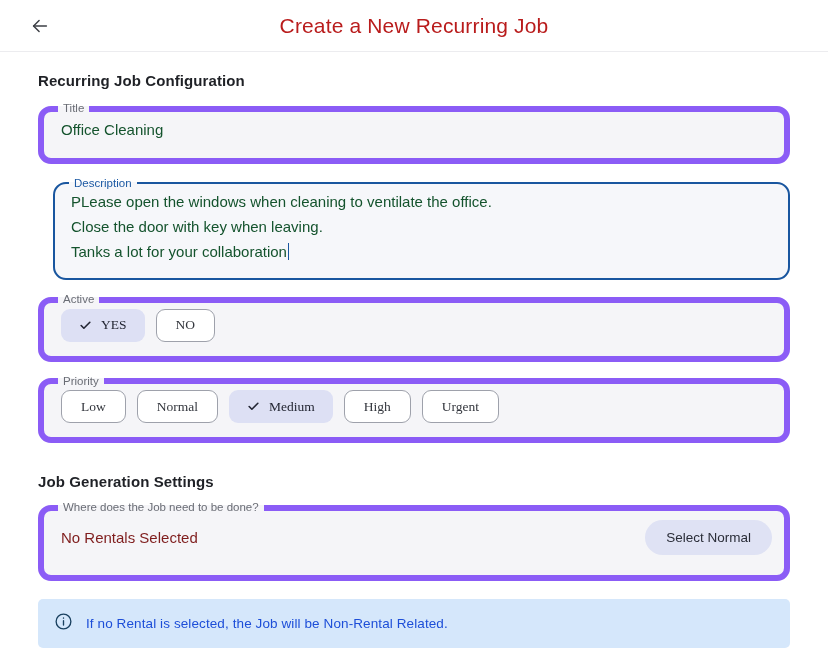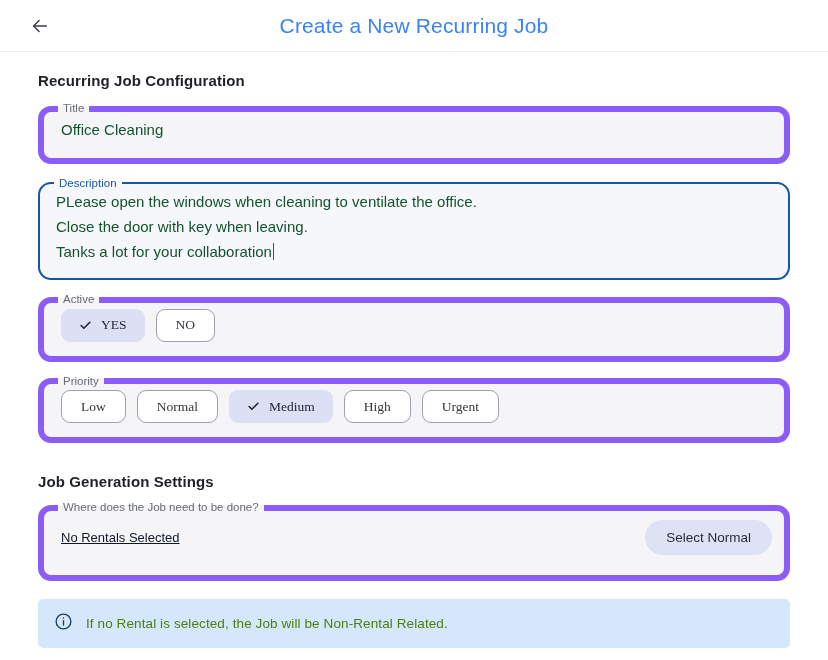--- a/index.html
+++ b/index.html
@@ -27,21 +27,21 @@
     border: none; background: transparent;
     cursor: pointer; border-radius: 50%;
     padding: 0;
   }
   .back-btn svg { display: block; }
   .appbar-title {
     position: absolute;
     left: 0; right: 0;
     text-align: center;
     font-size: 21px;
-    color: #3b82f6;
+    color: #b91c1c;
     font-weight: 400;
     letter-spacing: .15px;
     pointer-events: none;
   }
 
   
   .page {
     padding: 0 38px;
   }
   .section-title {
@@ -68,20 +68,21 @@
   fieldset.field > legend {
     margin-left: 14px;
     padding: 0 5px;
     font-size: 11.5px;
     color: #6a6d75;
     line-height: 1;
   }
   fieldset.field.focused {
     border: 2px solid #19569f;
     background: #f6f7fa;
+    margin-left: 15px;
   }
   fieldset.field.focused > legend {
     color: #1d5aa4;
   }
   .field-value {
     font-size: 15px;
     color: #14532d;
     line-height: 25px;
     white-space: pre-wrap;
   }
@@ -133,23 +134,22 @@
   .chip.selected .check { display: block; }
 
   
   .rental-row {
     display: flex;
     align-items: center;
     justify-content: space-between;
     padding: 6px 12px 20px 17px;
   }
   .rental-text {
-    font-size: 13px;
-    color: #0f172a;
-    text-decoration: underline;
+    font-size: 15px;
+    color: #7f1d1d;
   }
   .pill-btn {
     height: 35px;
     padding: 0 21px;
     border: none;
     border-radius: 18px;
     background: #dfe2f4;
     color: #2a2d38;
     font-size: 13.5px;
     font-family: inherit;
@@ -162,21 +162,21 @@
     align-items: center;
     gap: 13px;
     margin-top: 18px;
     padding: 13px 16px;
     background: #d5e7fb;
     border-radius: 5px;
   }
   .info-banner .info-icon { flex: 0 0 auto; display: block; }
   .info-text {
     font-size: 13.5px;
-    color: #4d7c0f;
+    color: #1d4ed8;
     letter-spacing: .1px;
   }
 </style>
 </head>
 <body>
 
 <div class="appbar">
   <button class="back-btn">
     <span>
       <svg width="22" height="22" viewBox="0 0 24 24" fill="none" stroke="#3c3f45" stroke-width="1.6" stroke-linecap="round" stroke-linejoin="round">

